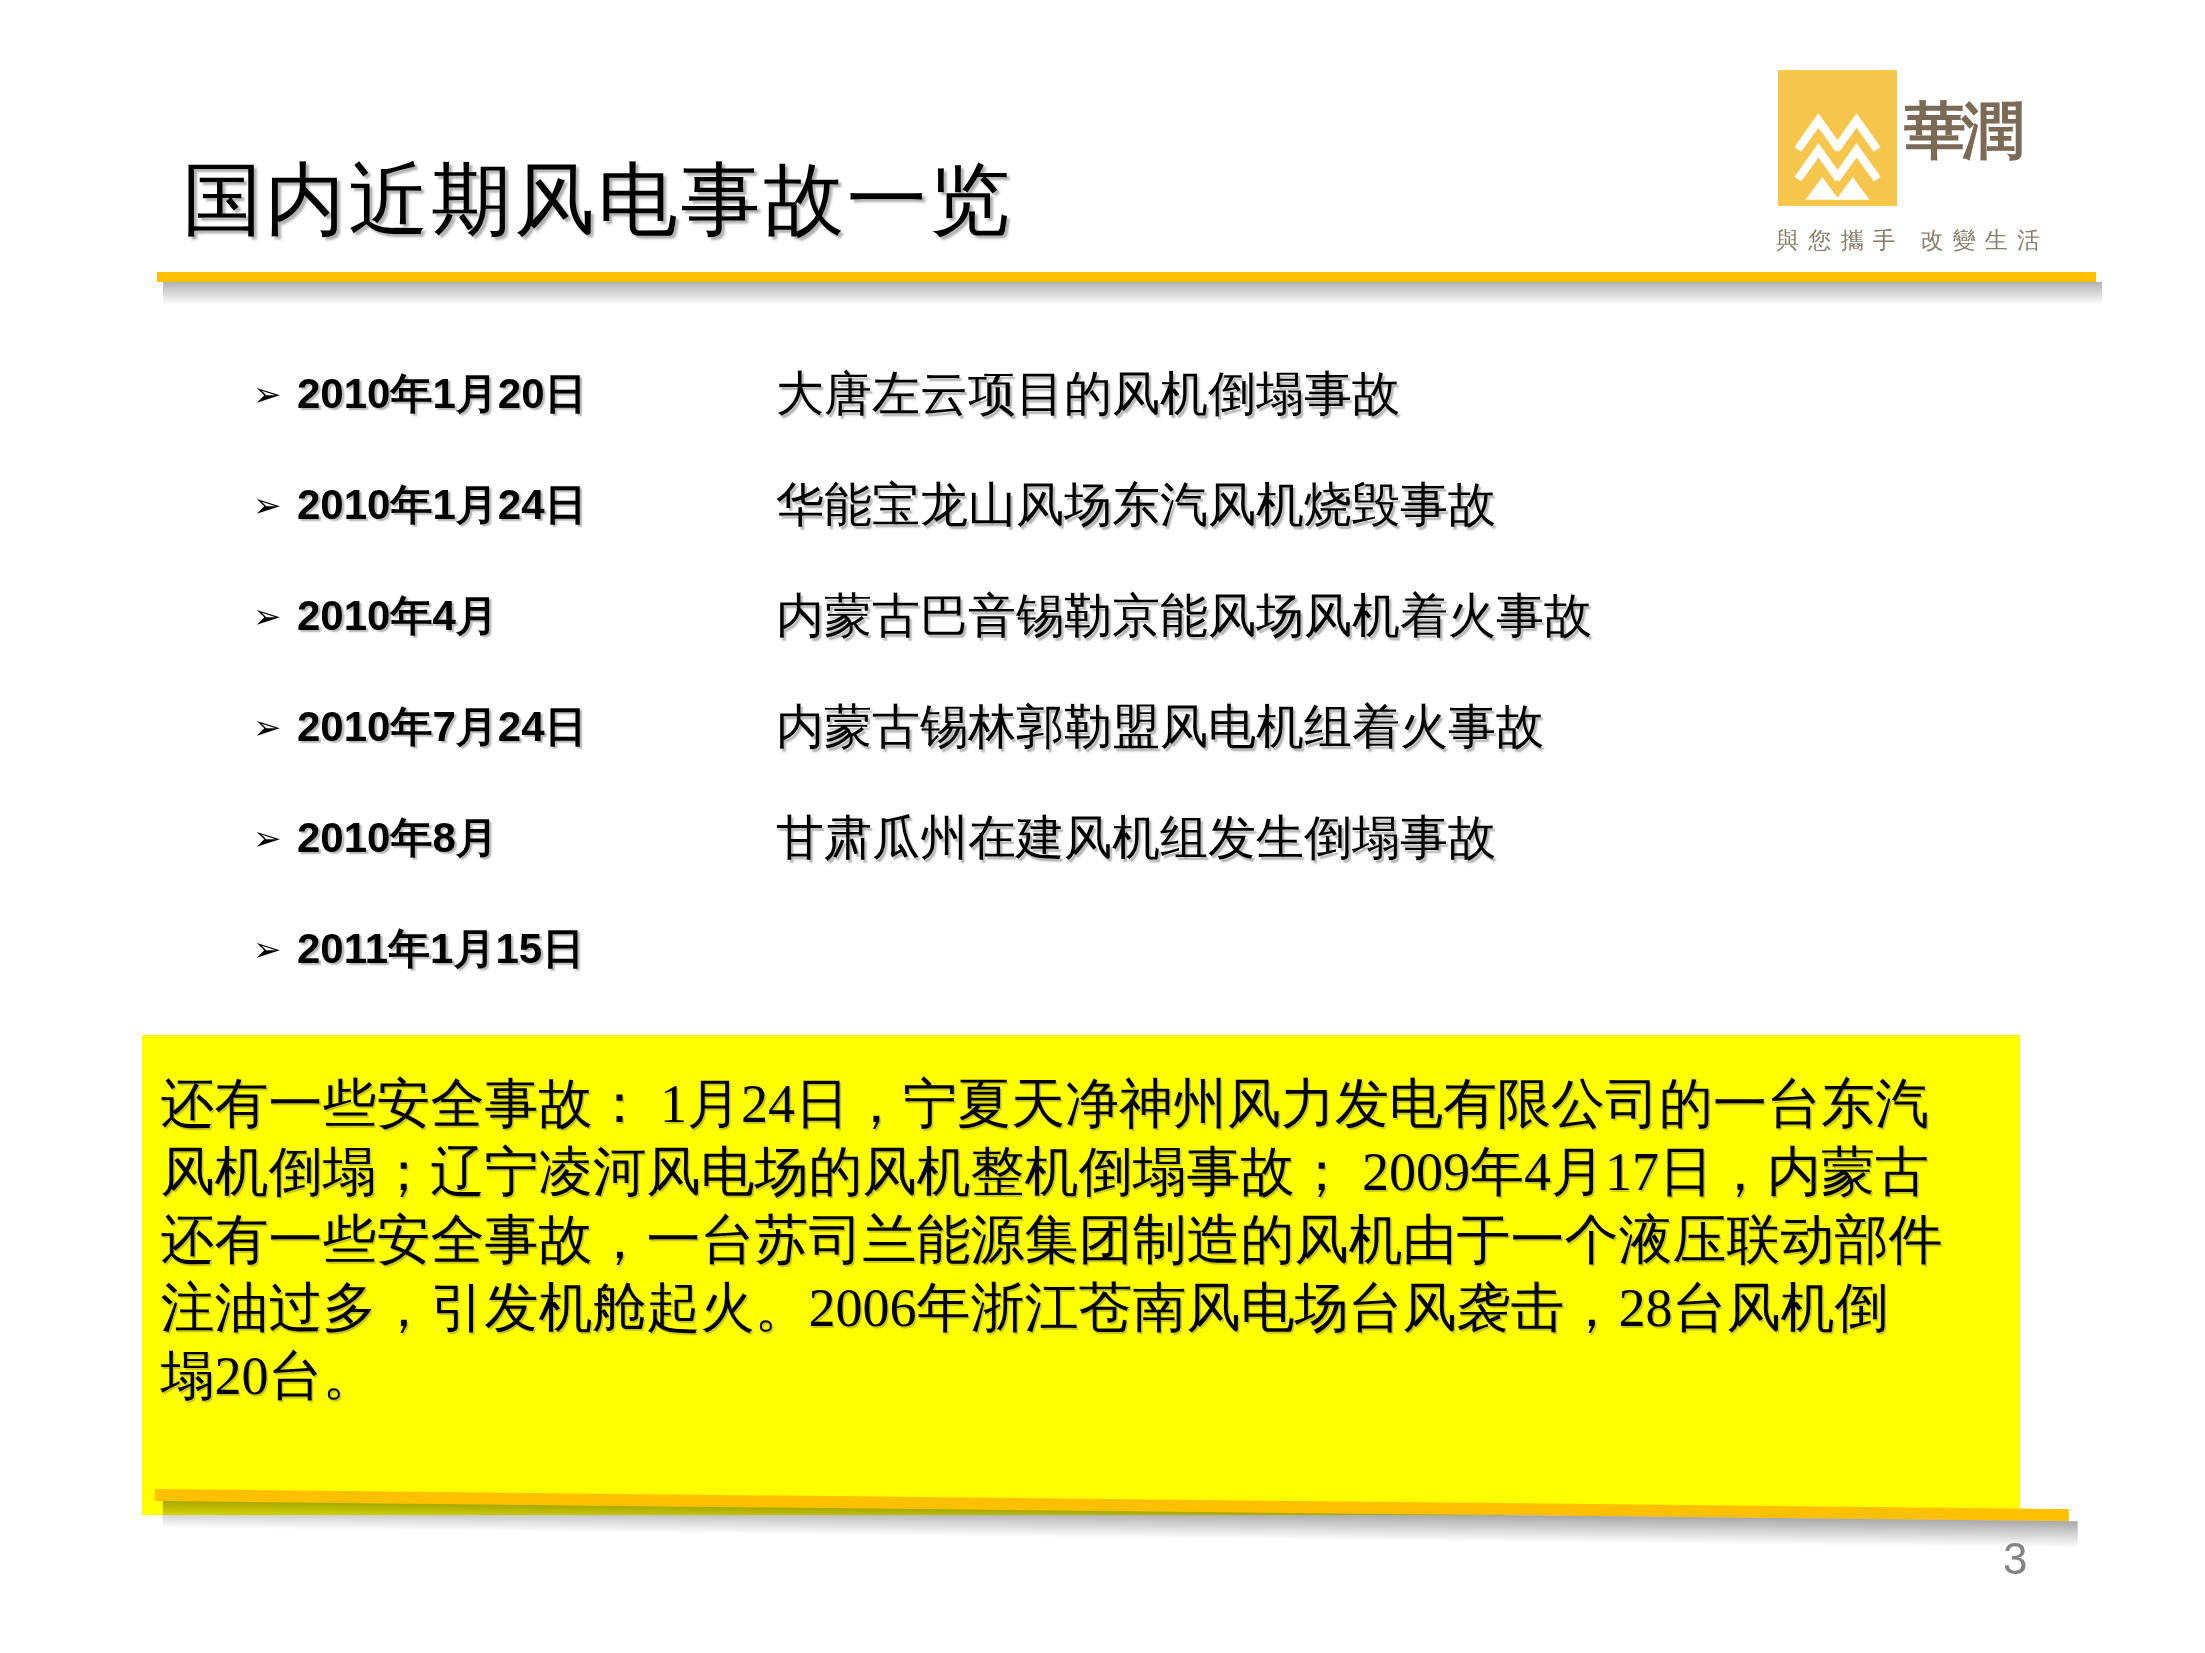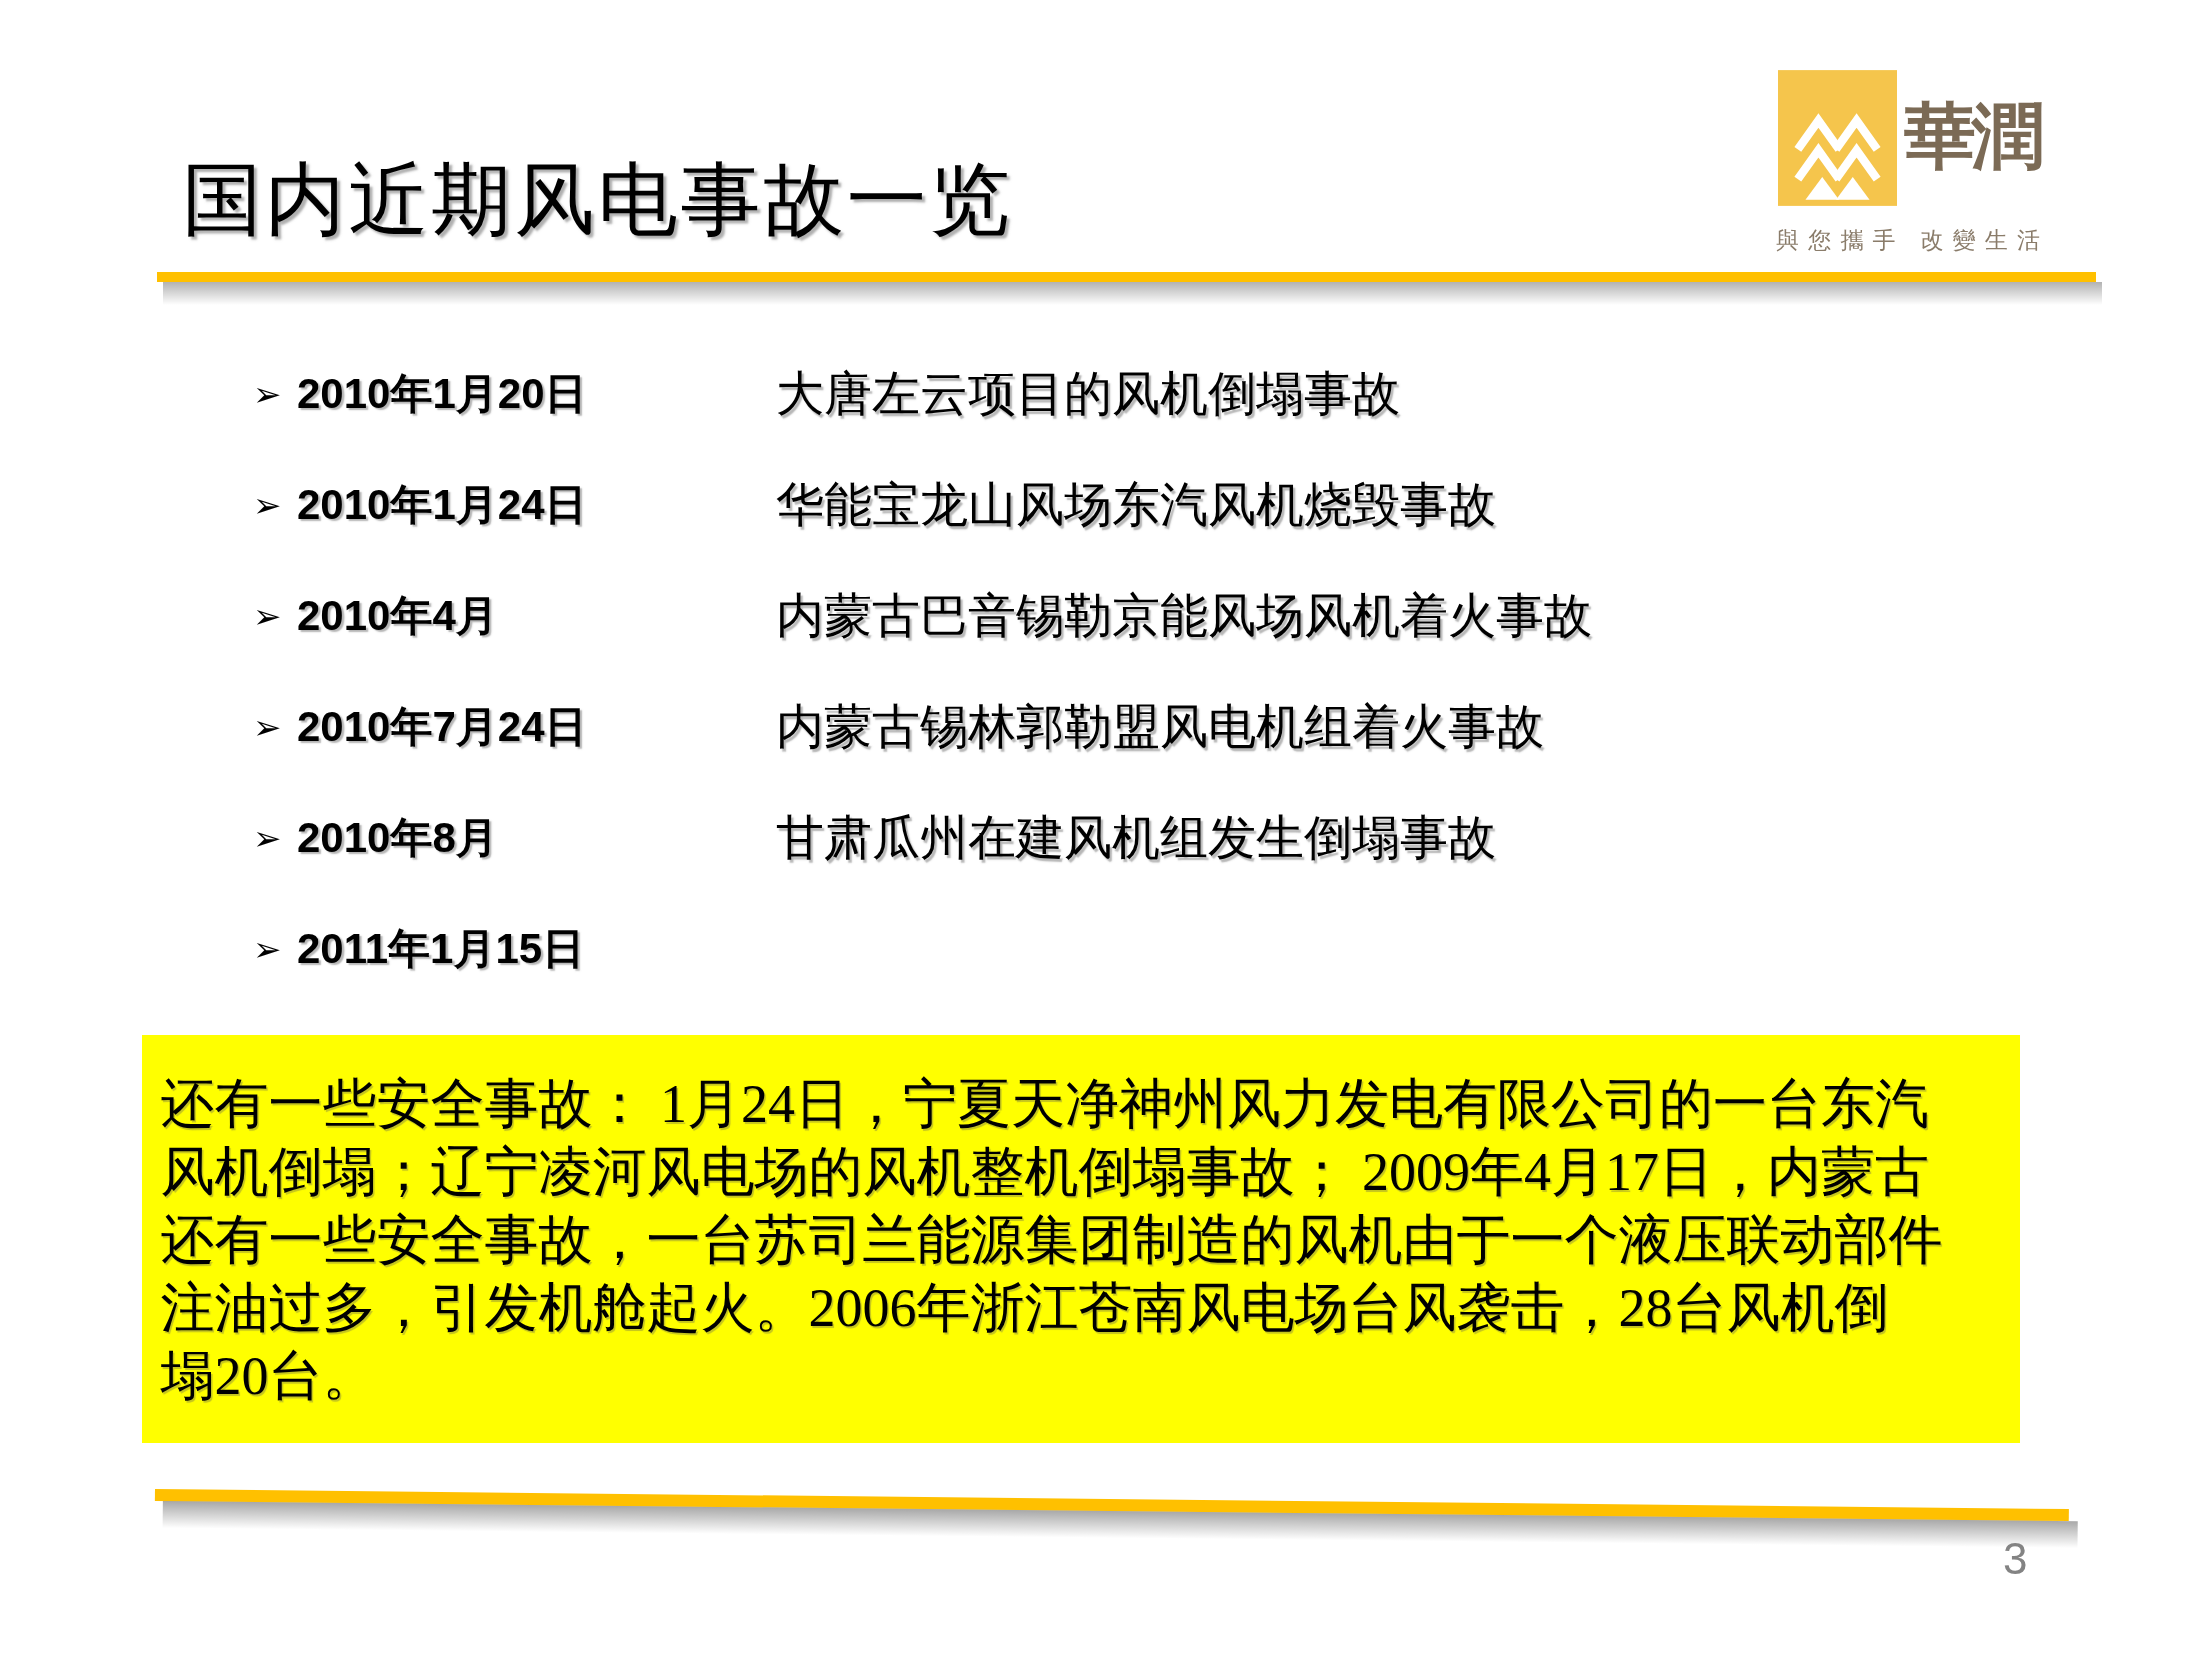--- a/index.html
+++ b/index.html
@@ -17,22 +17,22 @@
     position:absolute;left:182px;top:147px;margin:0;
     font-size:80px;font-weight:400;letter-spacing:3.1px;
     font-family:Liberation Sans, sans-serif;
     text-shadow:3.1px 3.1px 2.3px rgba(110,110,110,.55);
     white-space:nowrap;
   }
 
   
   .logo-mark{position:absolute;left:1778px;top:70px;width:119px;height:136px;}
   .logo-brand{
-    position:absolute;left:1904px;top:76px;
-    font-size:72px;line-height:123px;font-weight:bold;
+    position:absolute;left:1904px;top:70px;
+    font-size:62px;line-height:123px;font-weight:bold;
     color:#7B6A55;letter-spacing:-4.6px;
     font-family:"Liberation Serif",serif;
     white-space:nowrap;
   }
   .logo-tagline{
     position:absolute;left:1776px;top:225px;
     font-size:23px;color:#8A7C6A;letter-spacing:9.2px;
     font-family:"Liberation Sans",sans-serif;
     white-space:nowrap;
   }
@@ -74,21 +74,21 @@
   .desc{
     font-size:48px;font-weight:400;
     font-family:"Liberation Serif",serif;
     text-shadow:2.3px 3.1px 1.5px rgba(110,110,110,.5);
     white-space:nowrap;
     margin-left:13px;
   }
 
   
   .highlight{
-    position:absolute;left:142px;top:1035px;width:1878px;height:408px;
+    position:absolute;left:142px;top:1035px;width:1878px;height:480px;
     background:#FFFF00;
     padding:35px 0 0 18.4px;box-sizing:border-box;
   }
   .hline{
     font-size:54px;line-height:68px;
     font-family:"Liberation Serif",serif;
     text-shadow:1.5px 2.3px 0.8px rgba(90,90,90,.35);
     white-space:nowrap;
   }
 

